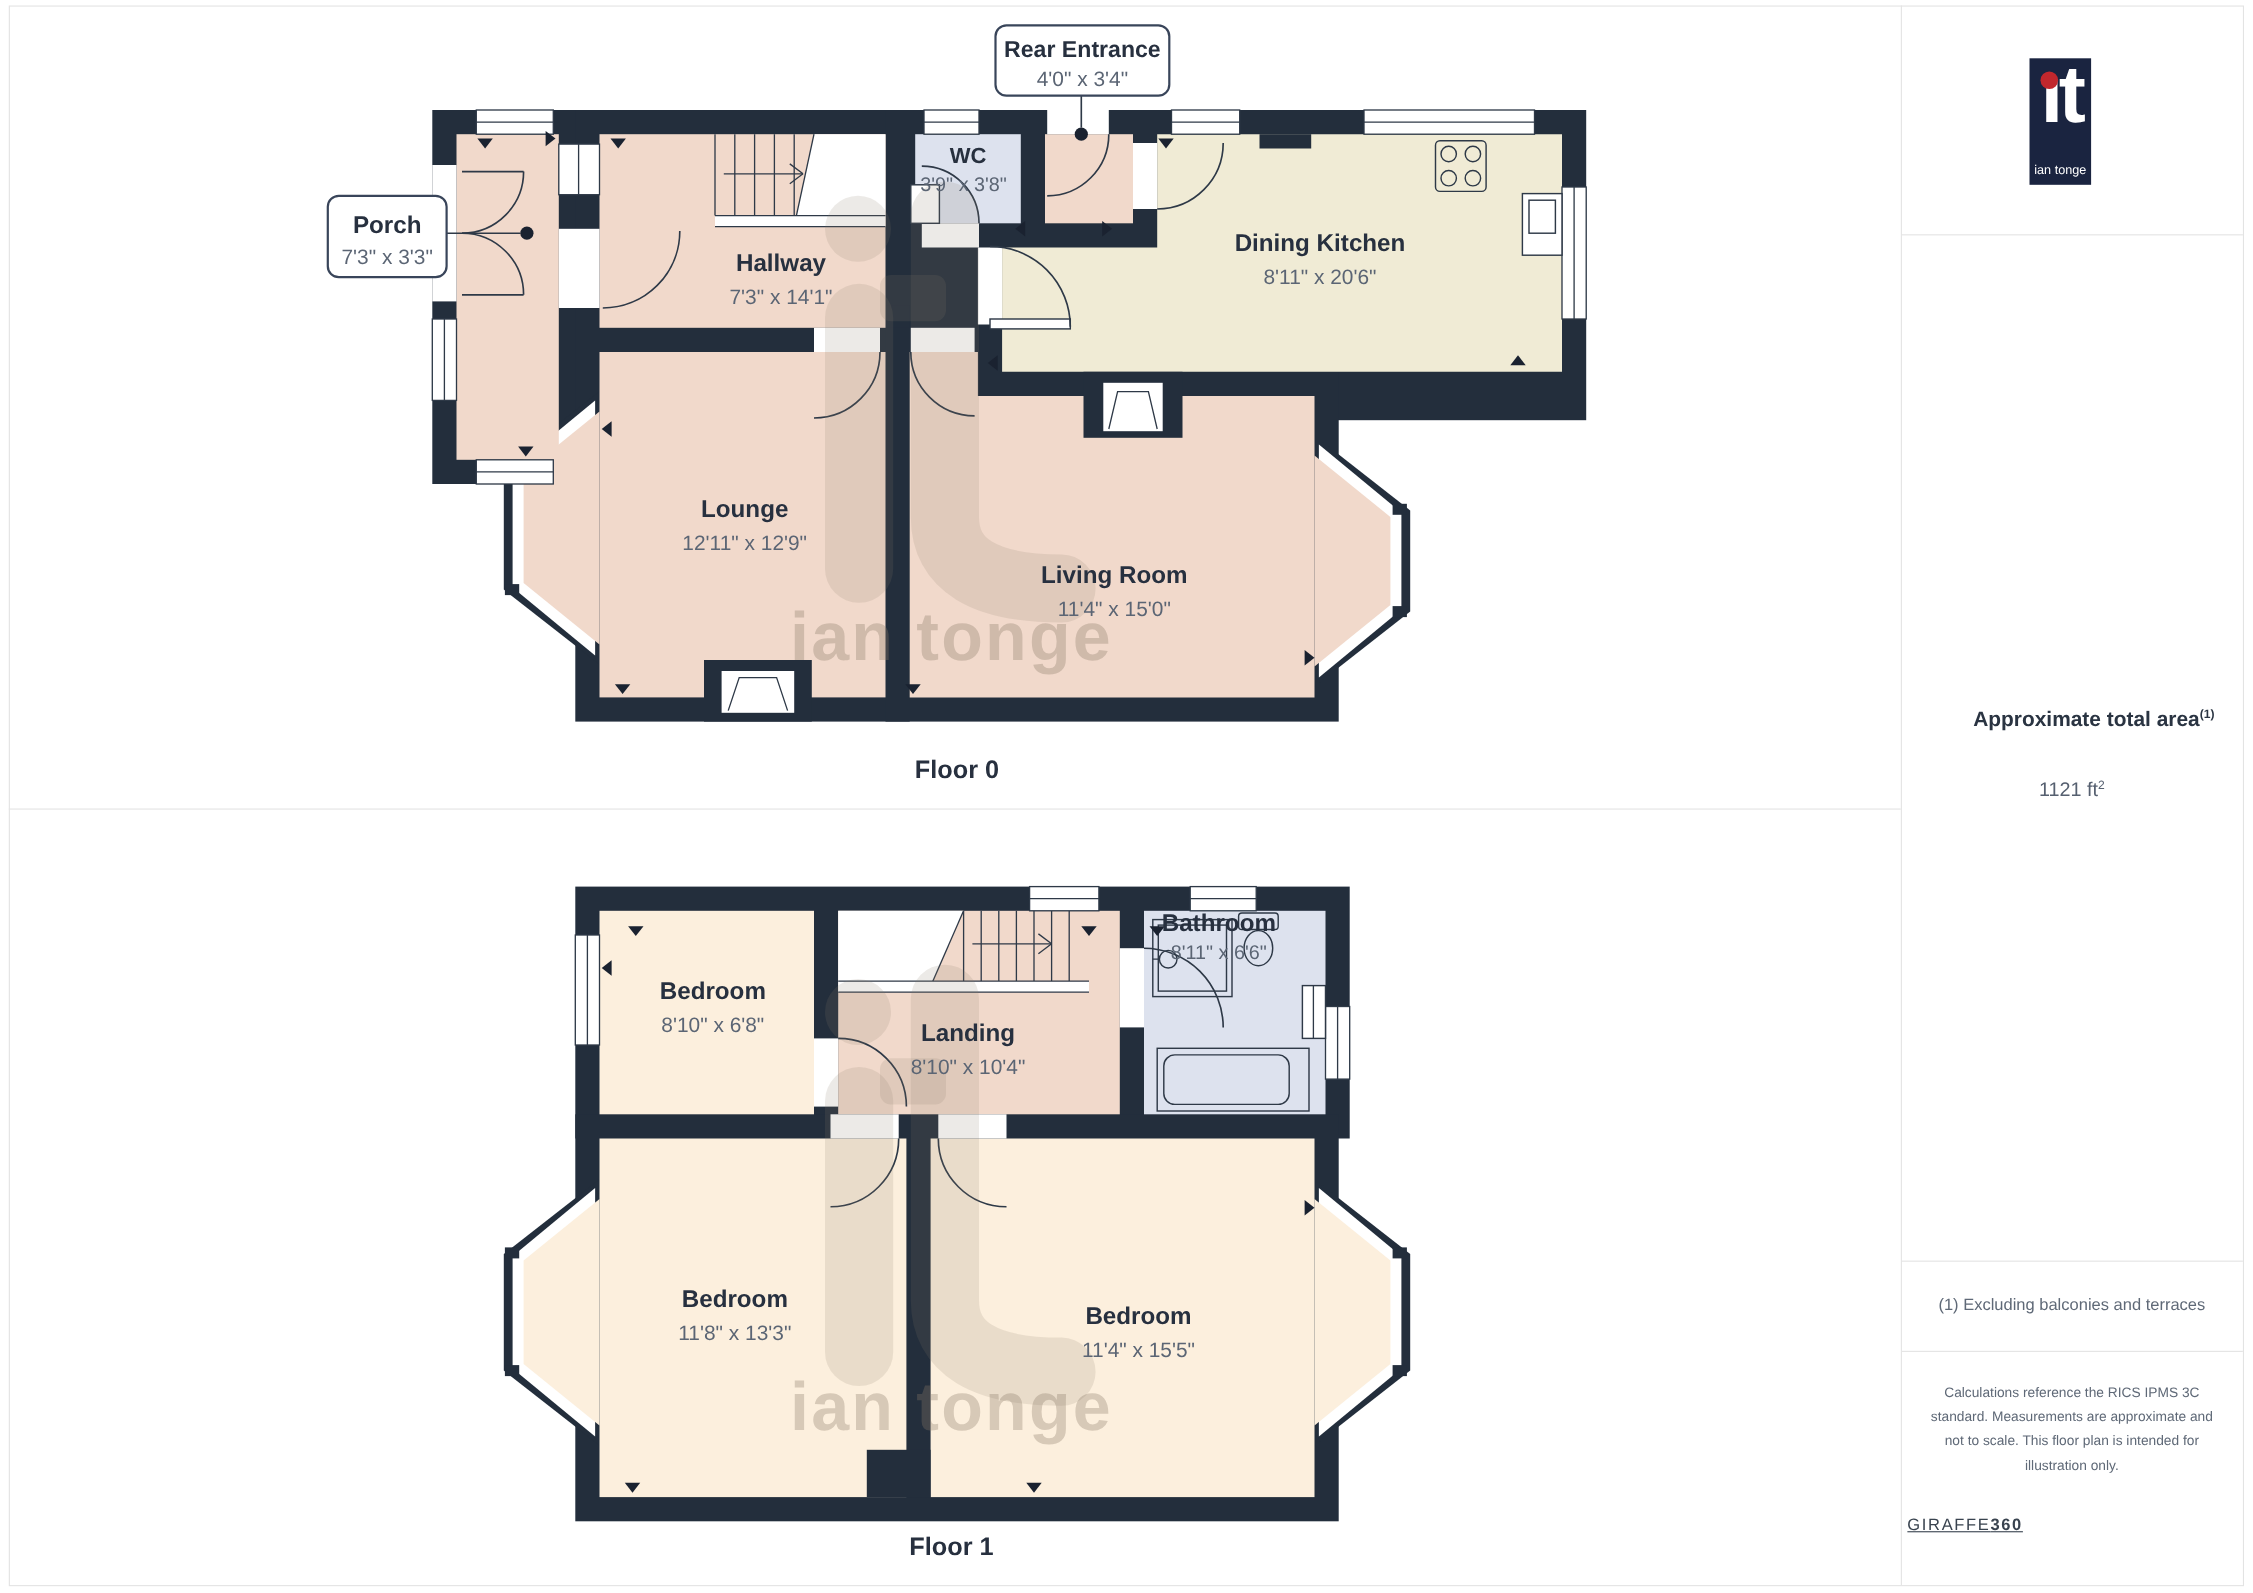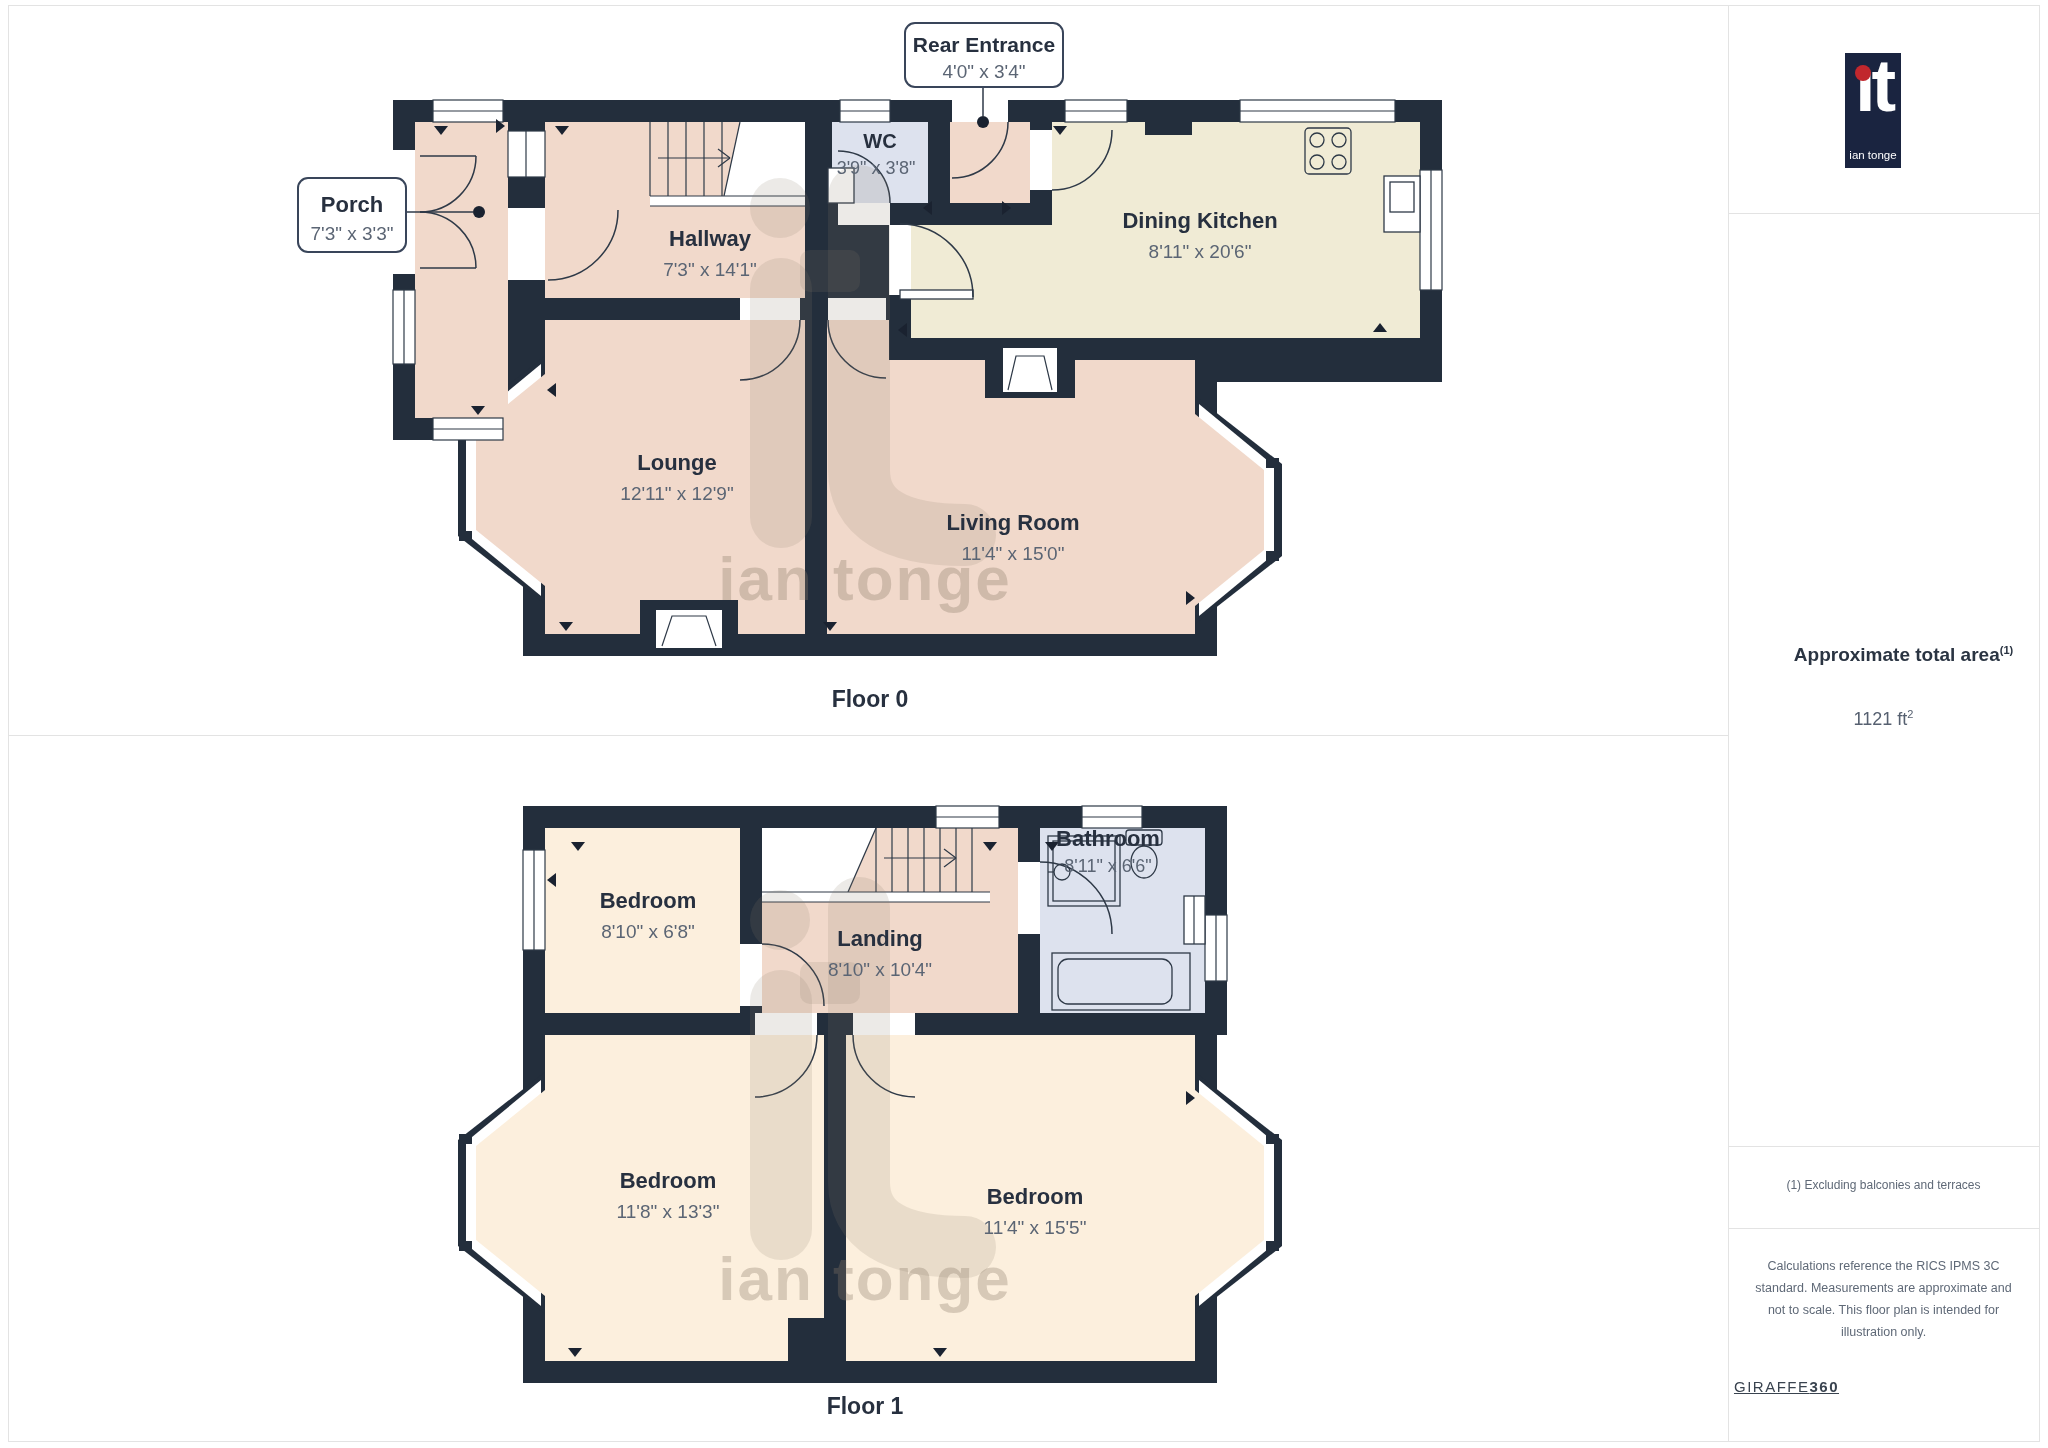--- a/index.html
+++ b/index.html
@@ -37,21 +37,21 @@
   .logo-it{position:absolute;left:10px;top:-4px;font-weight:bold;font-size:74px;line-height:1;
            letter-spacing:-4px;color:#fff;}
   .logo-dot{position:absolute;left:10px;top:12px;width:16px;height:16px;border-radius:50%;background:#c1272d;}
   .logo-sub{position:absolute;bottom:7px;left:0;width:100%;text-align:center;color:#fff;font-size:11.5px;}
   .area-label{position:absolute;left:1728px;top:644px;width:311px;text-align:center;
               font-weight:bold;font-size:19px;color:#2a3442;margin-left:20px;}
   .area-label sup{font-size:11px;}
   .area-value{position:absolute;left:1728px;top:692px;width:311px;text-align:center;
               font-size:18px;color:#566070;margin-top:16px;}
   .area-value sup{font-size:11px;}
-  .note{position:absolute;left:1728px;top:1178px;width:311px;text-align:center;font-size:12px;color:#5f6977;}
+  .note{position:absolute;left:1728px;top:1178px;width:311px;text-align:center;font-size:15px;color:#5f6977;}
   .disclaimer{position:absolute;left:1753px;top:1256px;width:261px;text-align:center;font-size:12.5px;
               line-height:1.75;color:#5f6977;}
   .brand{position:absolute;left:1631px;top:1378px;width:311px;text-align:center;font-size:15px;
          letter-spacing:1.5px;color:#39434f;text-decoration:underline;}
   .brand .b{font-weight:bold;}
 </style>
 </head>
 <body>
 
 <div class="page">

